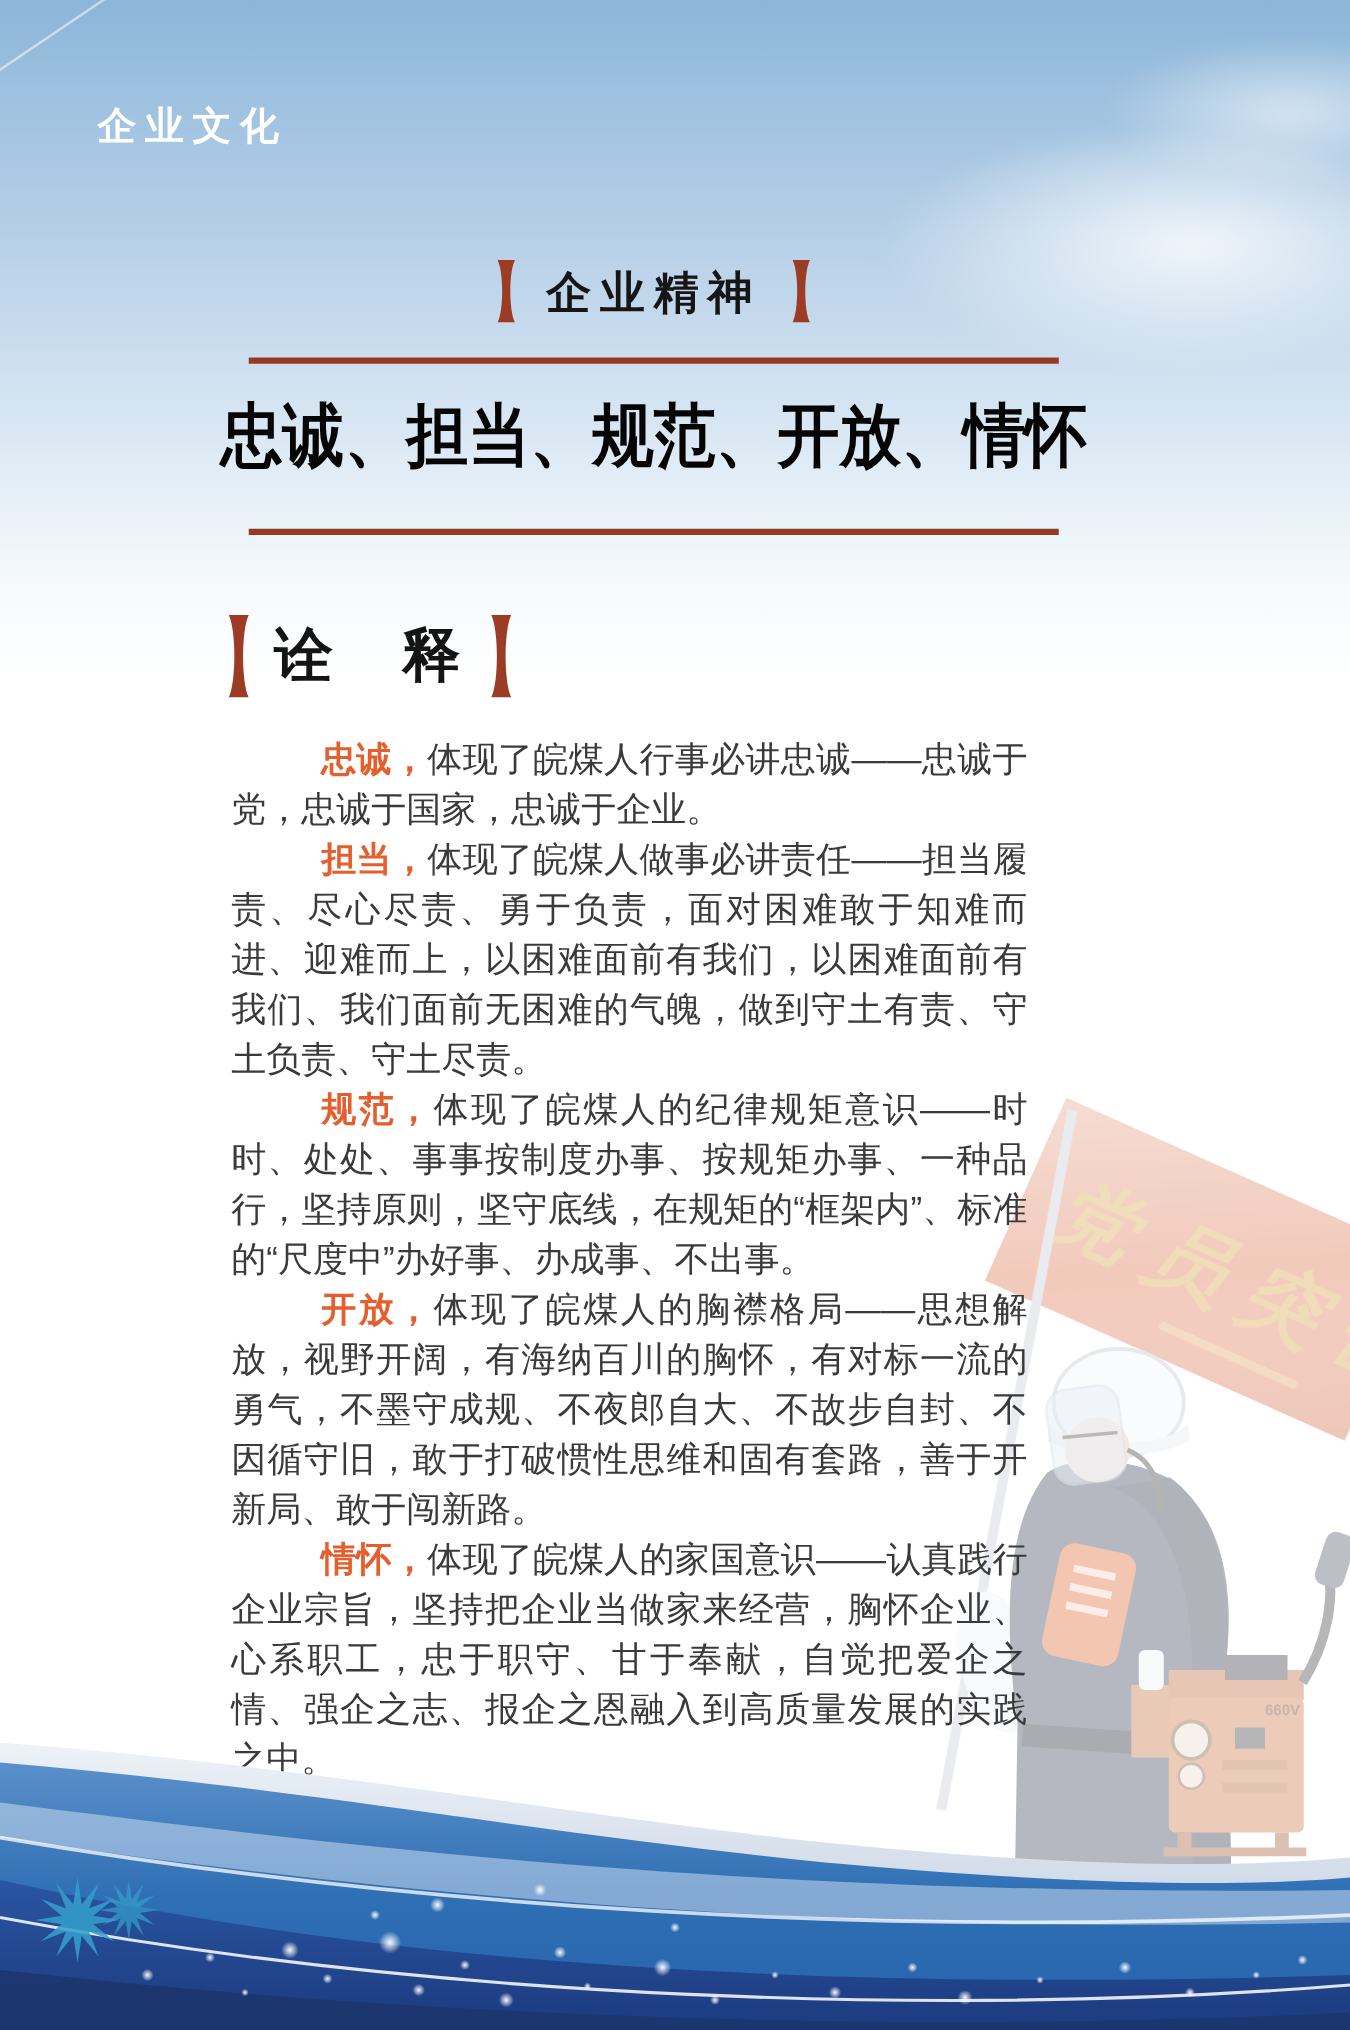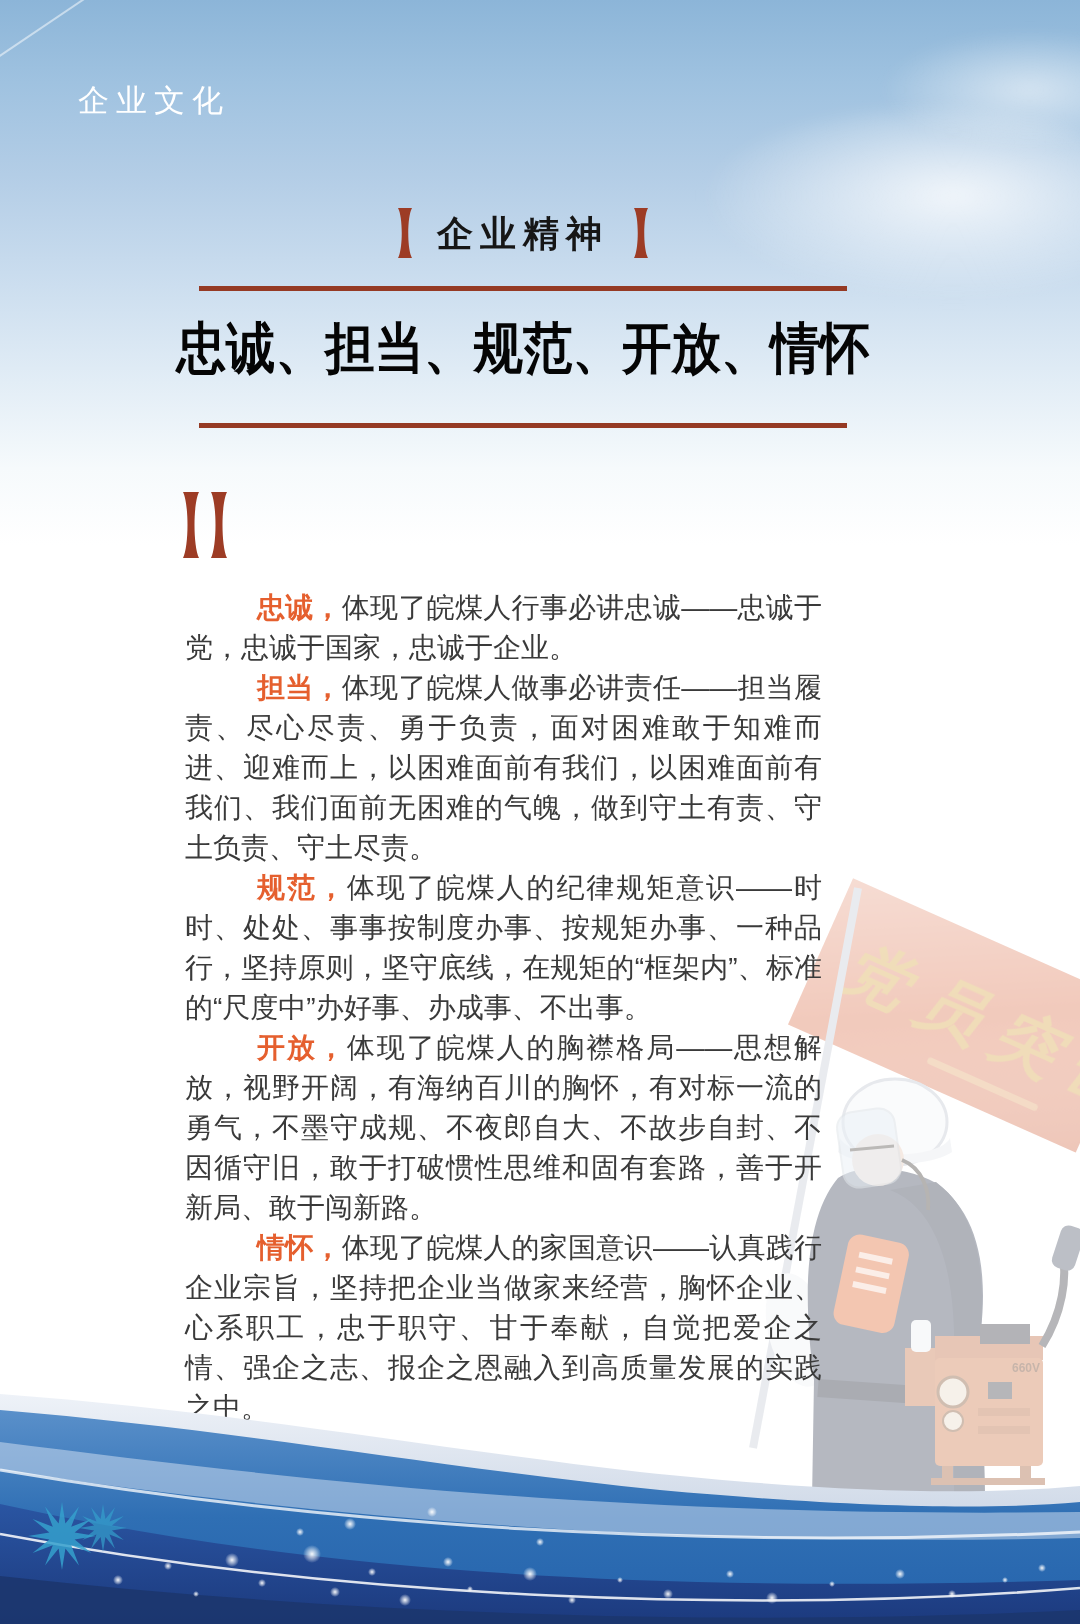--- a/index.html
+++ b/index.html
@@ -14,21 +14,21 @@
          background:radial-gradient(ellipse at 55% 45%,rgba(255,255,255,.8) 0%,rgba(255,255,255,0) 70%);
          filter:blur(8px);}
   .cloud2{position:absolute;top:30px;left:880px;width:300px;height:120px;border-radius:50%;
          background:radial-gradient(ellipse at 50% 50%,rgba(255,255,255,.55) 0%,rgba(255,255,255,0) 70%);
          filter:blur(7px);}
   .corner-line{position:absolute;top:64px;left:-14px;width:150px;height:2px;
          background:rgba(255,255,255,.5);transform:rotate(-34deg);transform-origin:left top;}
 
   
   .logo{position:absolute;top:80px;left:78px;z-index:2;color:#fff;}
-  .logo-title{font-size:31px;font-weight:normal;letter-spacing:7px;}
+  .logo-title{font-size:31px;font-weight:bold;letter-spacing:7px;}
   .logo-row{display:flex;align-items:baseline;margin-top:3px;}
   .logo-sub{font-family:"Liberation Serif",serif;font-style:italic;font-weight:bold;
             font-size:28px;letter-spacing:5px;}
   .logo-pinyin{font-size:13px;letter-spacing:.5px;color:rgba(255,255,255,.9);margin-left:6px;}
 
   
   .content{position:absolute;top:0;left:0;width:1080px;height:1624px;z-index:2;}
   .section-header{position:absolute;top:208px;left:199px;width:648px;text-align:center;}
   .section-header .label{display:inline-block;font-size:36px;font-weight:bold;color:#161616;
             letter-spacing:7px;margin:0 18px;vertical-align:6px;}
@@ -146,20 +146,21 @@
     <div class="rule rule-top"></div>
 
     <div class="main-title">忠诚、担当、规范、开放、情怀</div>
 
     <div class="rule rule-bottom"></div>
 
     <div class="interp-header">
       <svg class="bracket-lg" width="20" height="66" viewBox="0 0 20 66">
         <path d="M0,0 L16,0 C10,12 10,54 16,66 L0,66 C6,54 6,12 0,0 Z" fill="#9d3c25"></path>
       </svg>
+      <span class="label">诠　释</span>
       <svg class="bracket-lg" width="20" height="66" viewBox="0 0 20 66">
         <path d="M20,0 L4,0 C10,12 10,54 4,66 L20,66 C14,54 14,12 20,0 Z" fill="#9d3c25"></path>
       </svg>
     </div>
 
     <div class="body-text">
       <p><span class="kw">忠诚，</span><span>体现了皖煤人行事必讲忠诚——忠诚于党，忠诚于国家，忠诚于企业。</span></p>
       <p><span class="kw">担当，</span><span>体现了皖煤人做事必讲责任——担当履责、尽心尽责、勇于负责，面对困难敢于知难而进、迎难而上，以困难面前有我们，以困难面前有我们、我们面前无困难的气魄，做到守土有责、守土负责、守土尽责。</span></p>
       <p><span class="kw">规范，</span><span>体现了皖煤人的纪律规矩意识——时时、处处、事事按制度办事、按规矩办事、一种品行，坚持原则，坚守底线，在规矩的“框架内”、标准的“尺度中”办好事、办成事、不出事。</span></p>
       <p><span class="kw">开放，</span><span>体现了皖煤人的胸襟格局——思想解放，视野开阔，有海纳百川的胸怀，有对标一流的勇气，不墨守成规、不夜郎自大、不故步自封、不因循守旧，敢于打破惯性思维和固有套路，善于开新局、敢于闯新路。</span></p>

